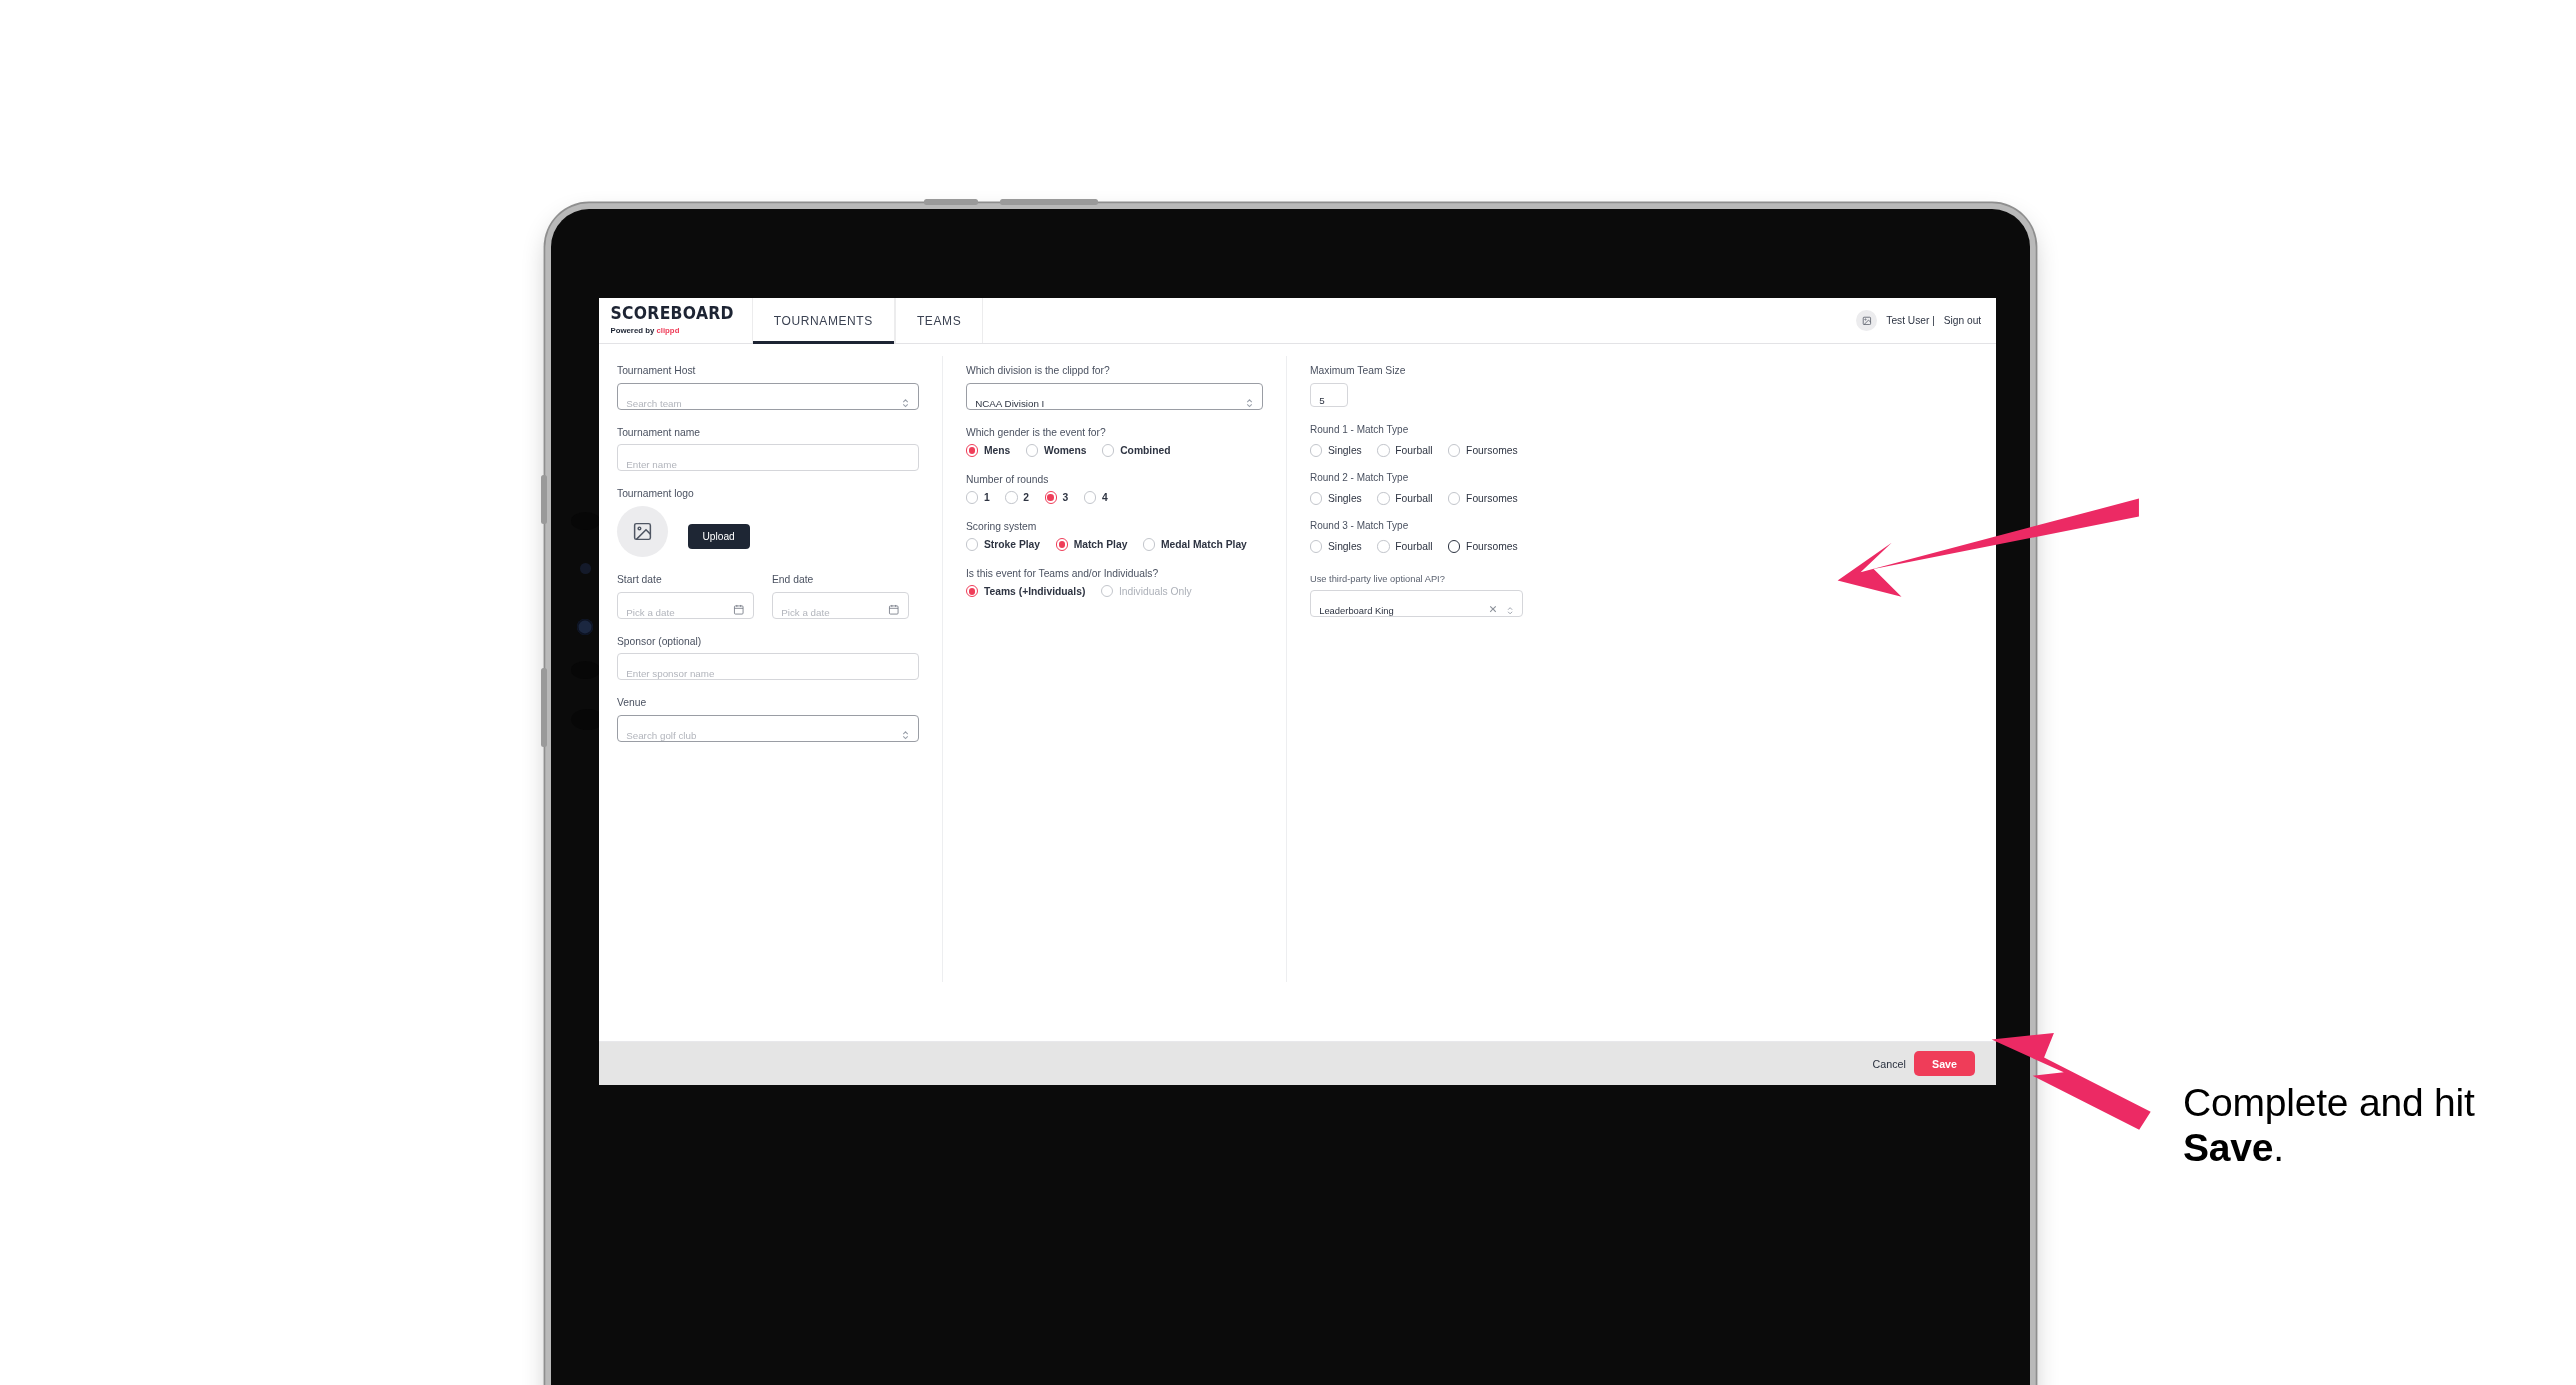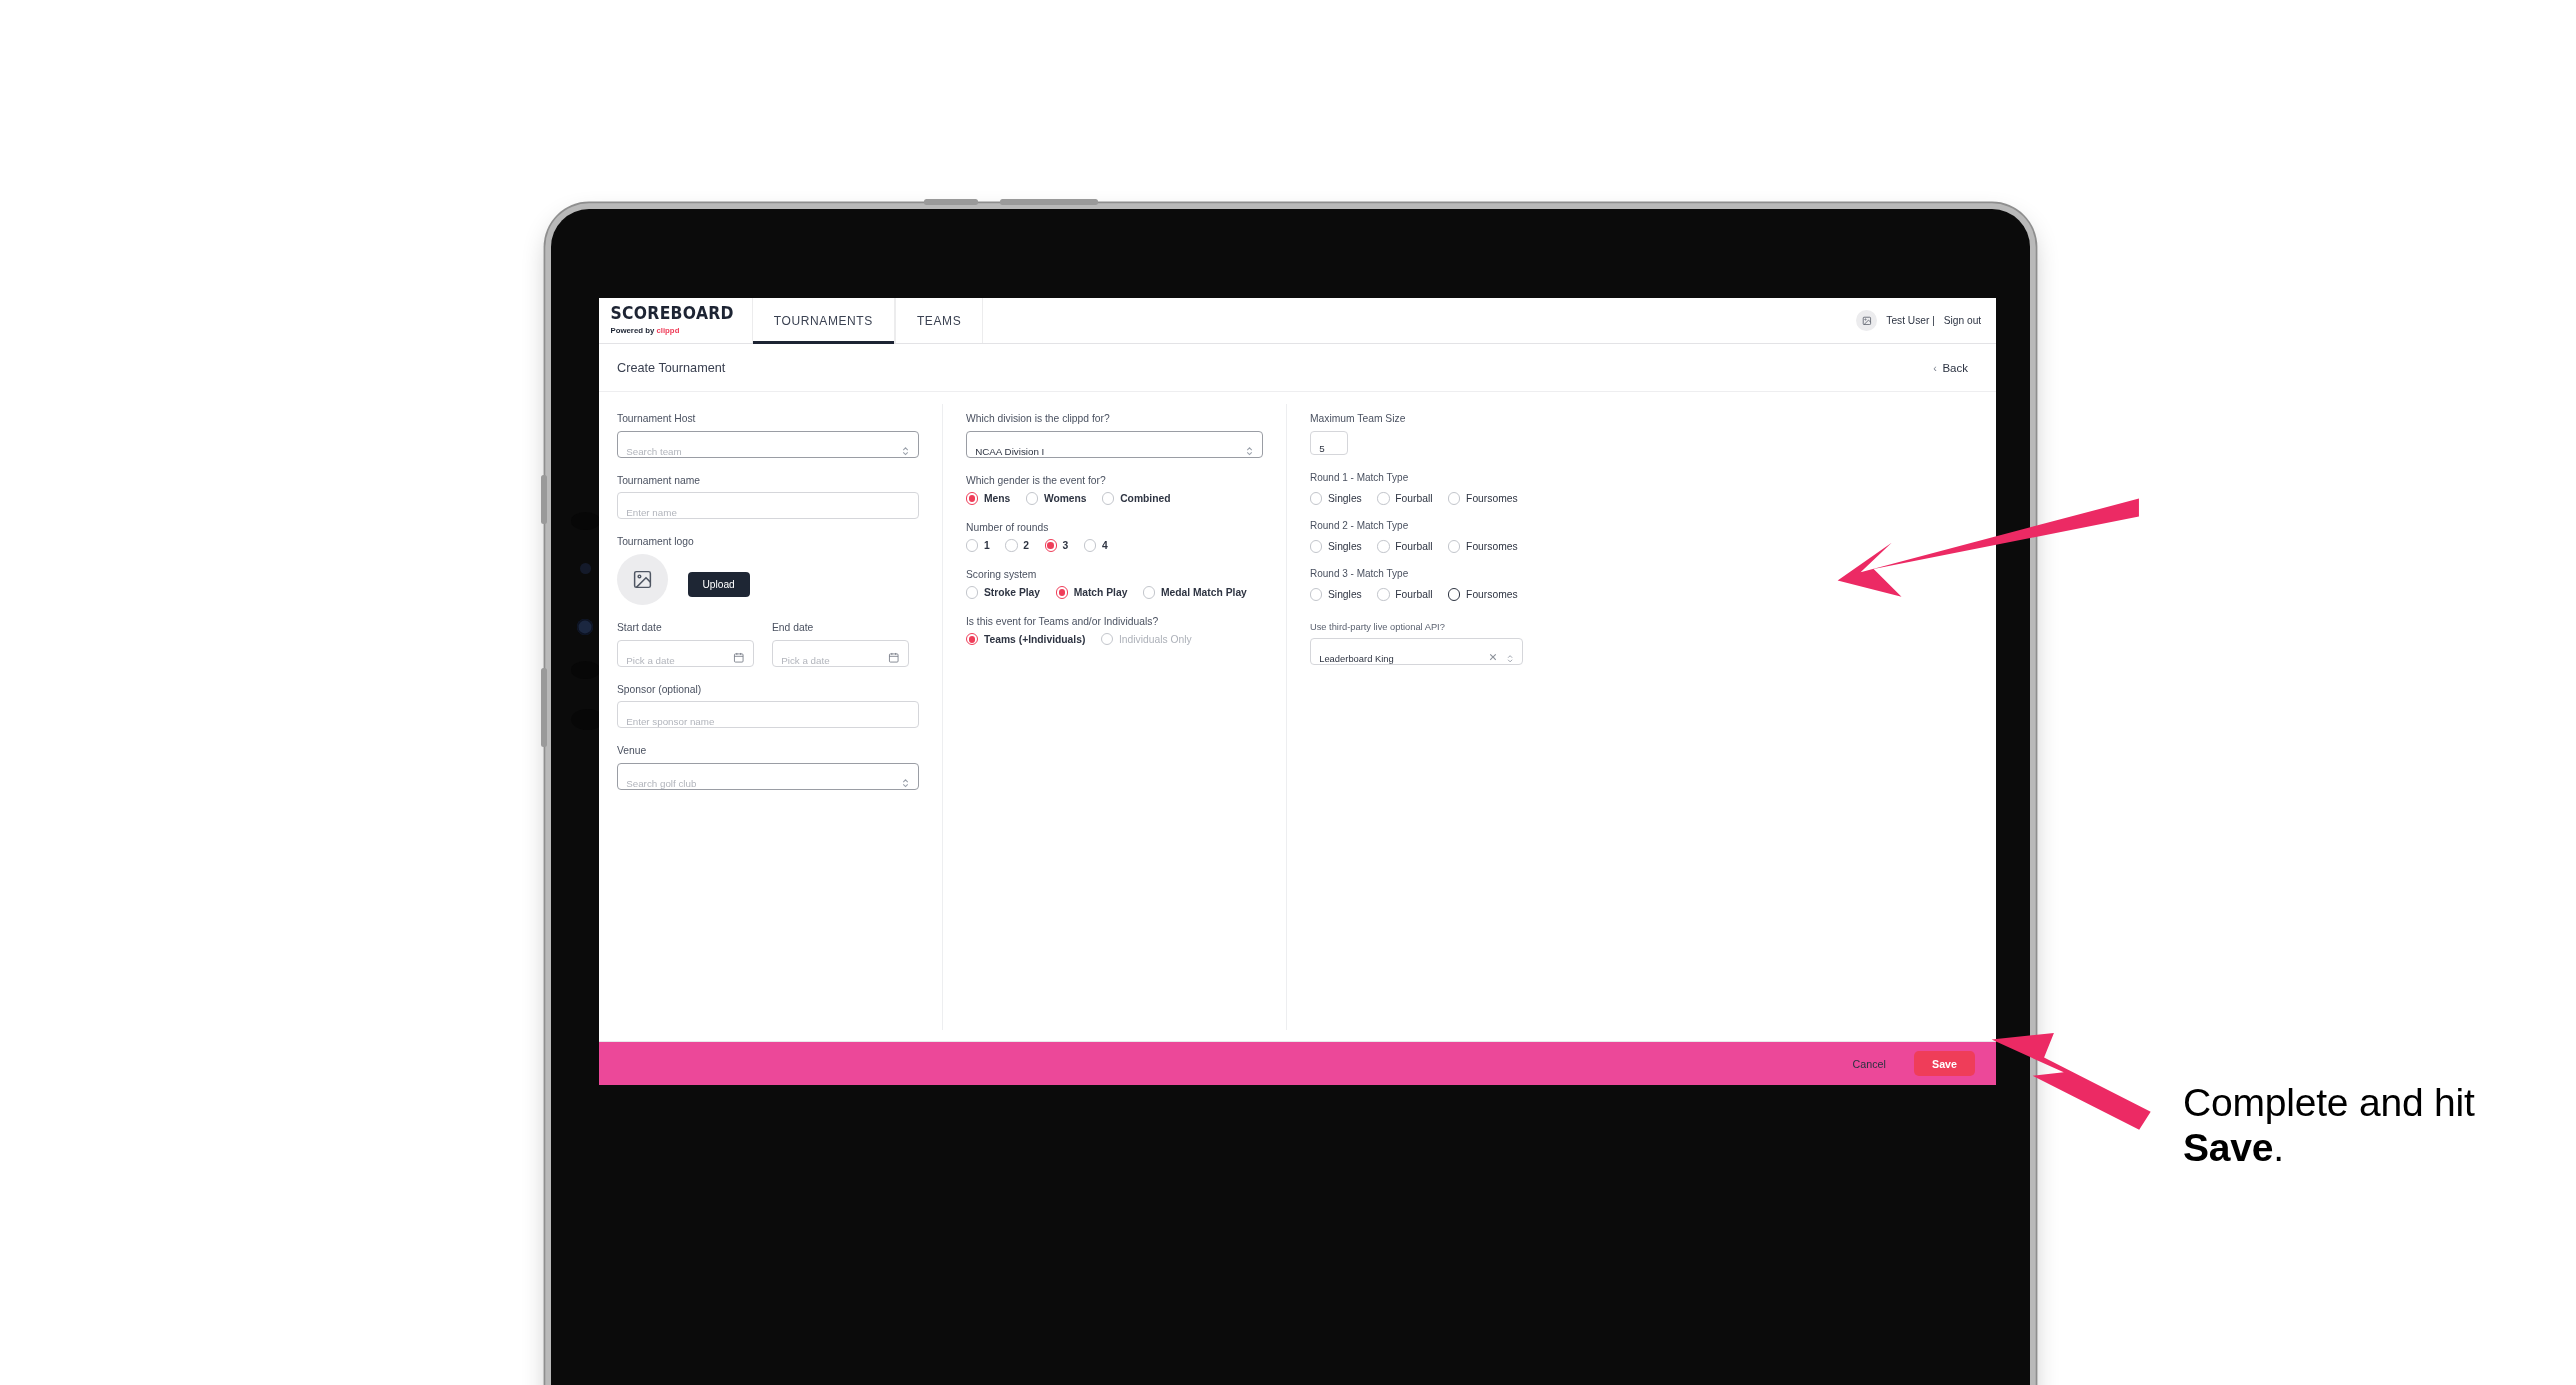--- a/index.html
+++ b/index.html
@@ -153,23 +153,23 @@
   .rLbl.light { font-weight: 500; }
 
   .numinp { width: 38px; height: 24.6px; }
 
   .sectlabel { font-size: 10px; color:#4a5160; margin: 0 0 9px 0; }
   .rblock { margin-bottom: 15.6px; }
 
   
   .footer {
     position:absolute; left:0; right:0; bottom:0; height: 44px;
-    border-top: 0.8px solid #e8e8eb; background:#ec4899;
+    border-top: 0.8px solid #e8e8eb; background:#e5e5e5;
     display:flex; align-items:center; justify-content:flex-end;
-    gap: 20px; padding-right: 21px;
+    gap: 0; padding-right: 21px;
   }
   .cancelbtn { font-size: 10.7px; color:#2b3240; cursor:pointer; padding: 4.9px 8.2px; }
   .savebtn {
     background:#ef3d59; color:#fff; font-size: 10.7px; font-weight: 600;
     padding: 6.6px 18px; border-radius: 4.9px; cursor:pointer;
   }
 
   
   .anno {
     position:absolute; color:#000;
@@ -215,27 +215,20 @@
               <rect x="3" y="3" width="18" height="18" rx="2"></rect>
                 <circle cx="8.5" cy="8.5" r="1.5"></circle>
                 <path d="M21 15l-5-5L5 21"></path>
             </svg>
           </div>
           <span>Test User |</span>
           <span class="signout">Sign out</span>
         </div>
       </div>
 
-      <div class="pagehead">
-        <div class="pagetitle">Create Tournament</div>
-        <div class="backlink">
-          <span class="chev-l">‹</span>
-          <span>Back</span>
-        </div>
-      </div>
 
       <div class="cols">
 
         <div class="col col-1">
 
           <div class="fgroup">
             <div class="flabel">Tournament Host</div>
             <div class="inp strong">
               <span class="ph">Search team</span>
               <span class="spin">

